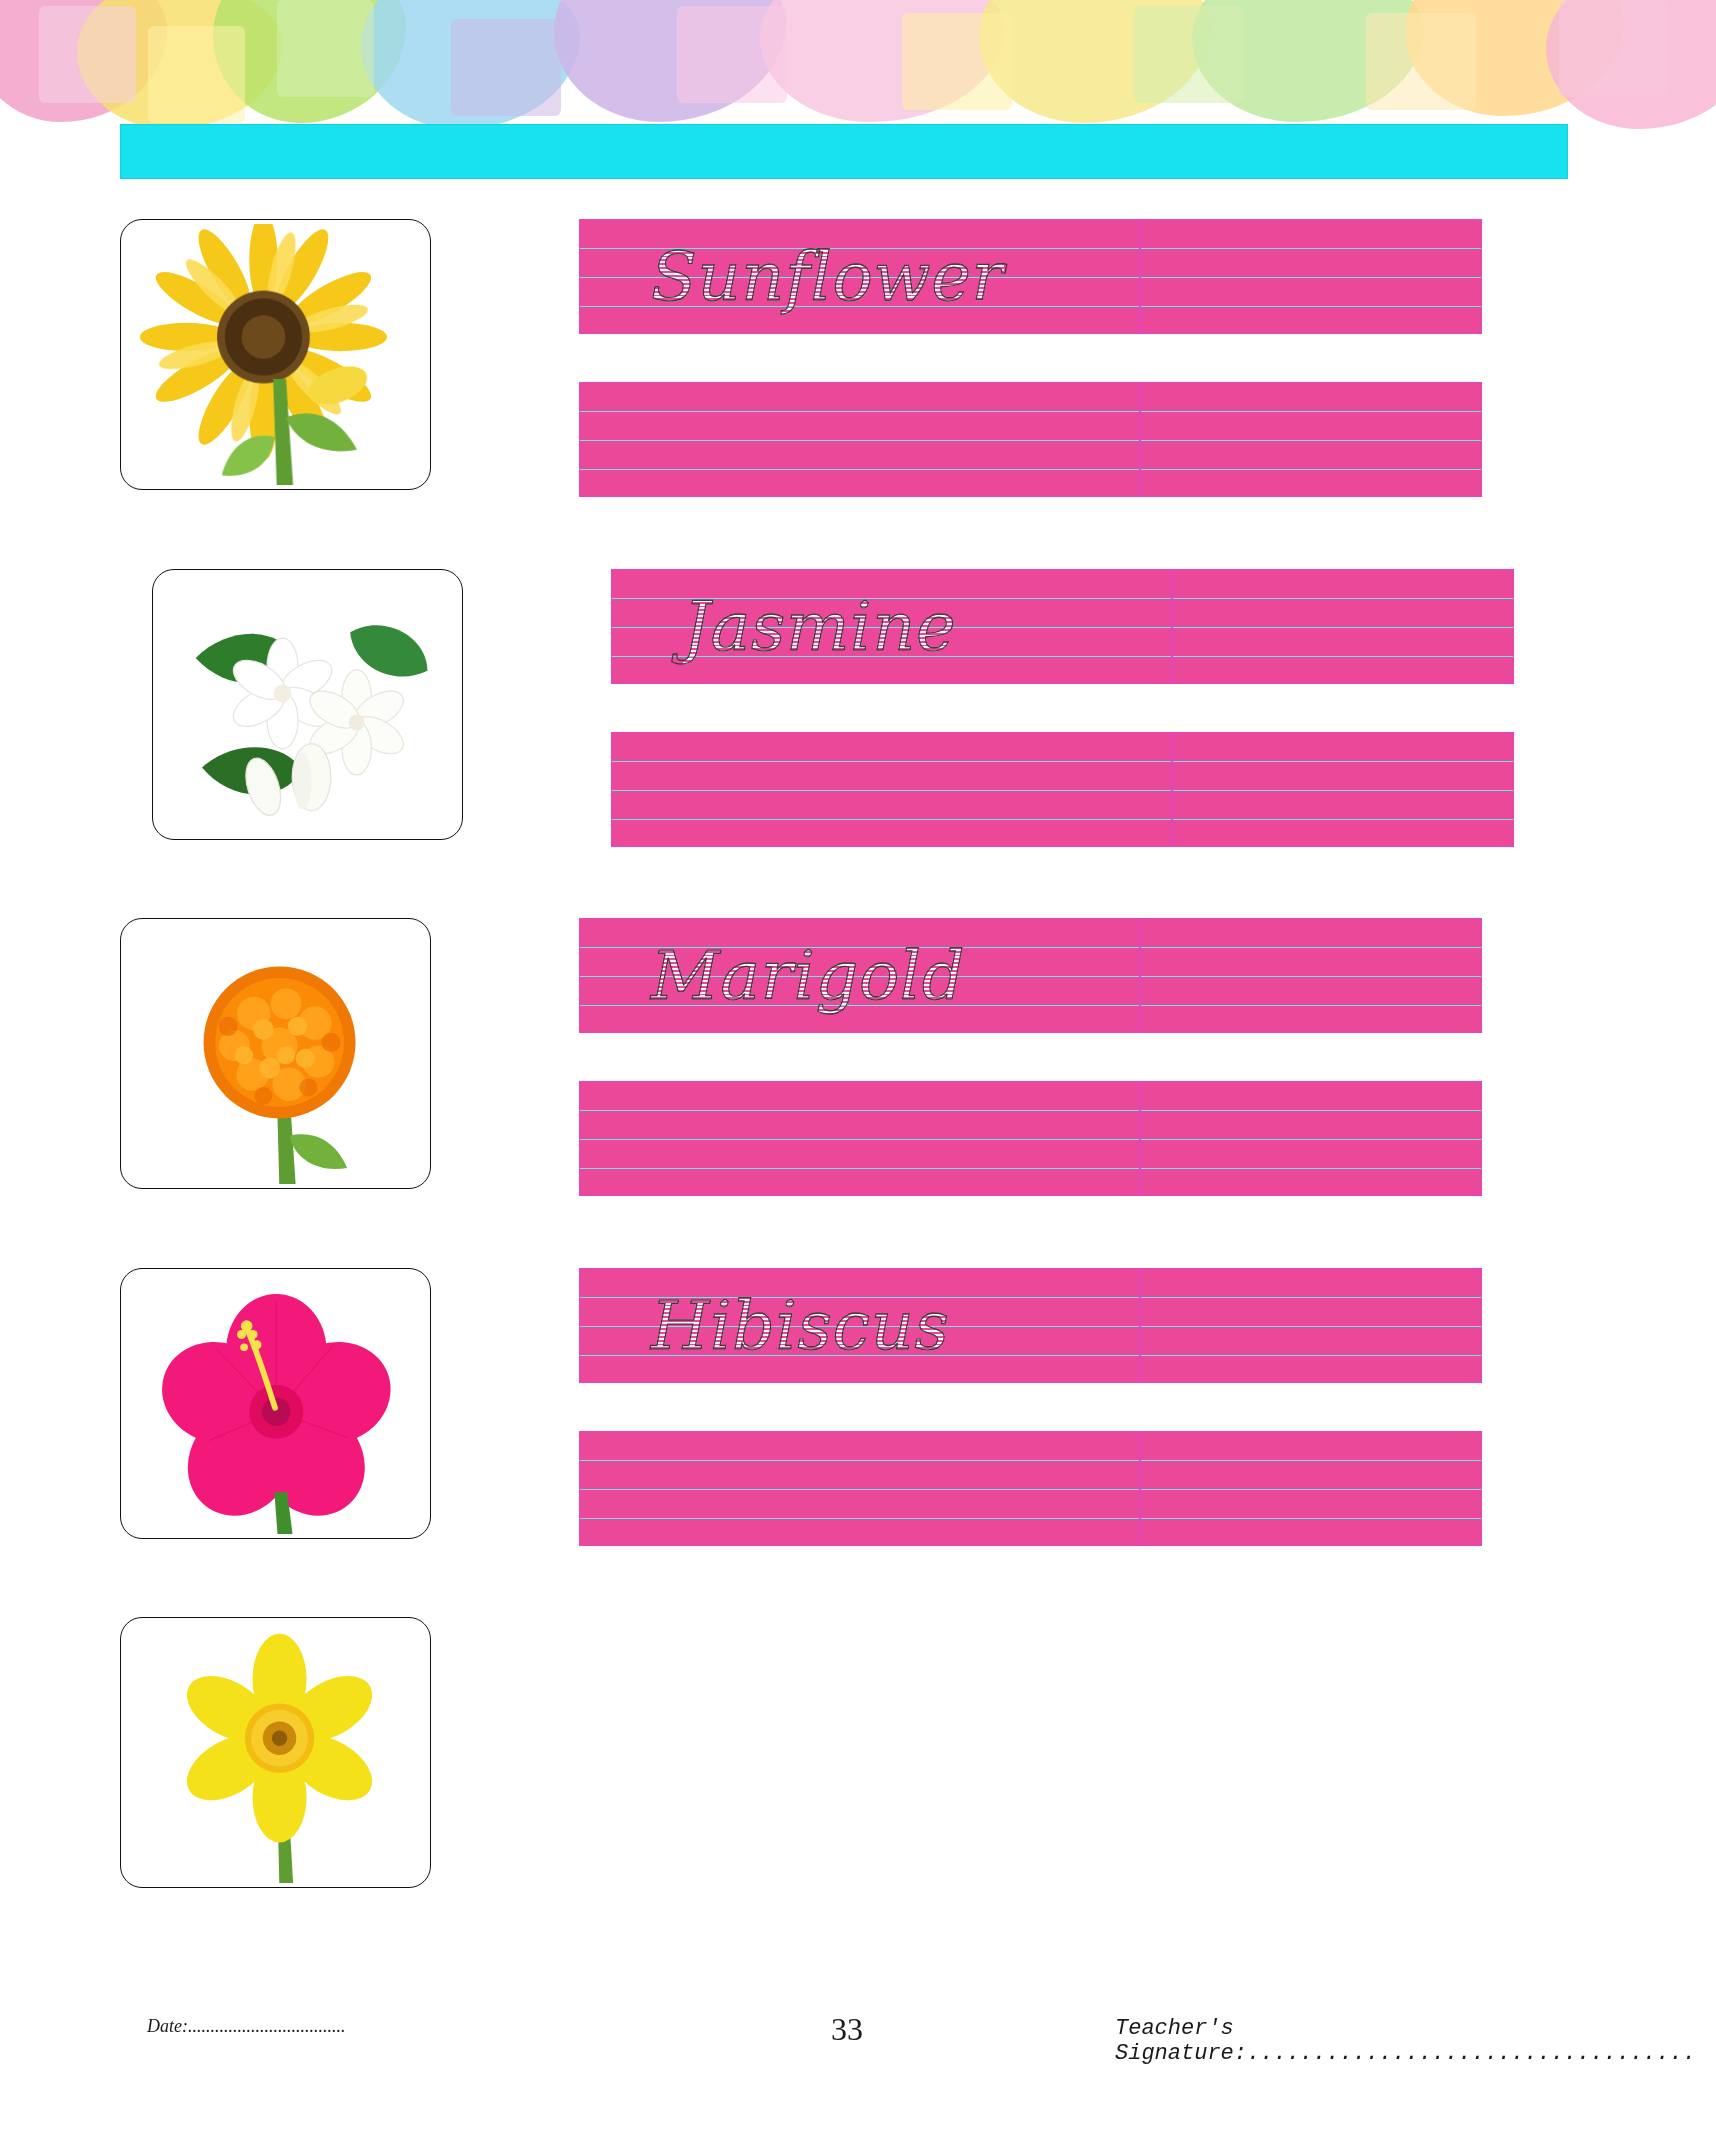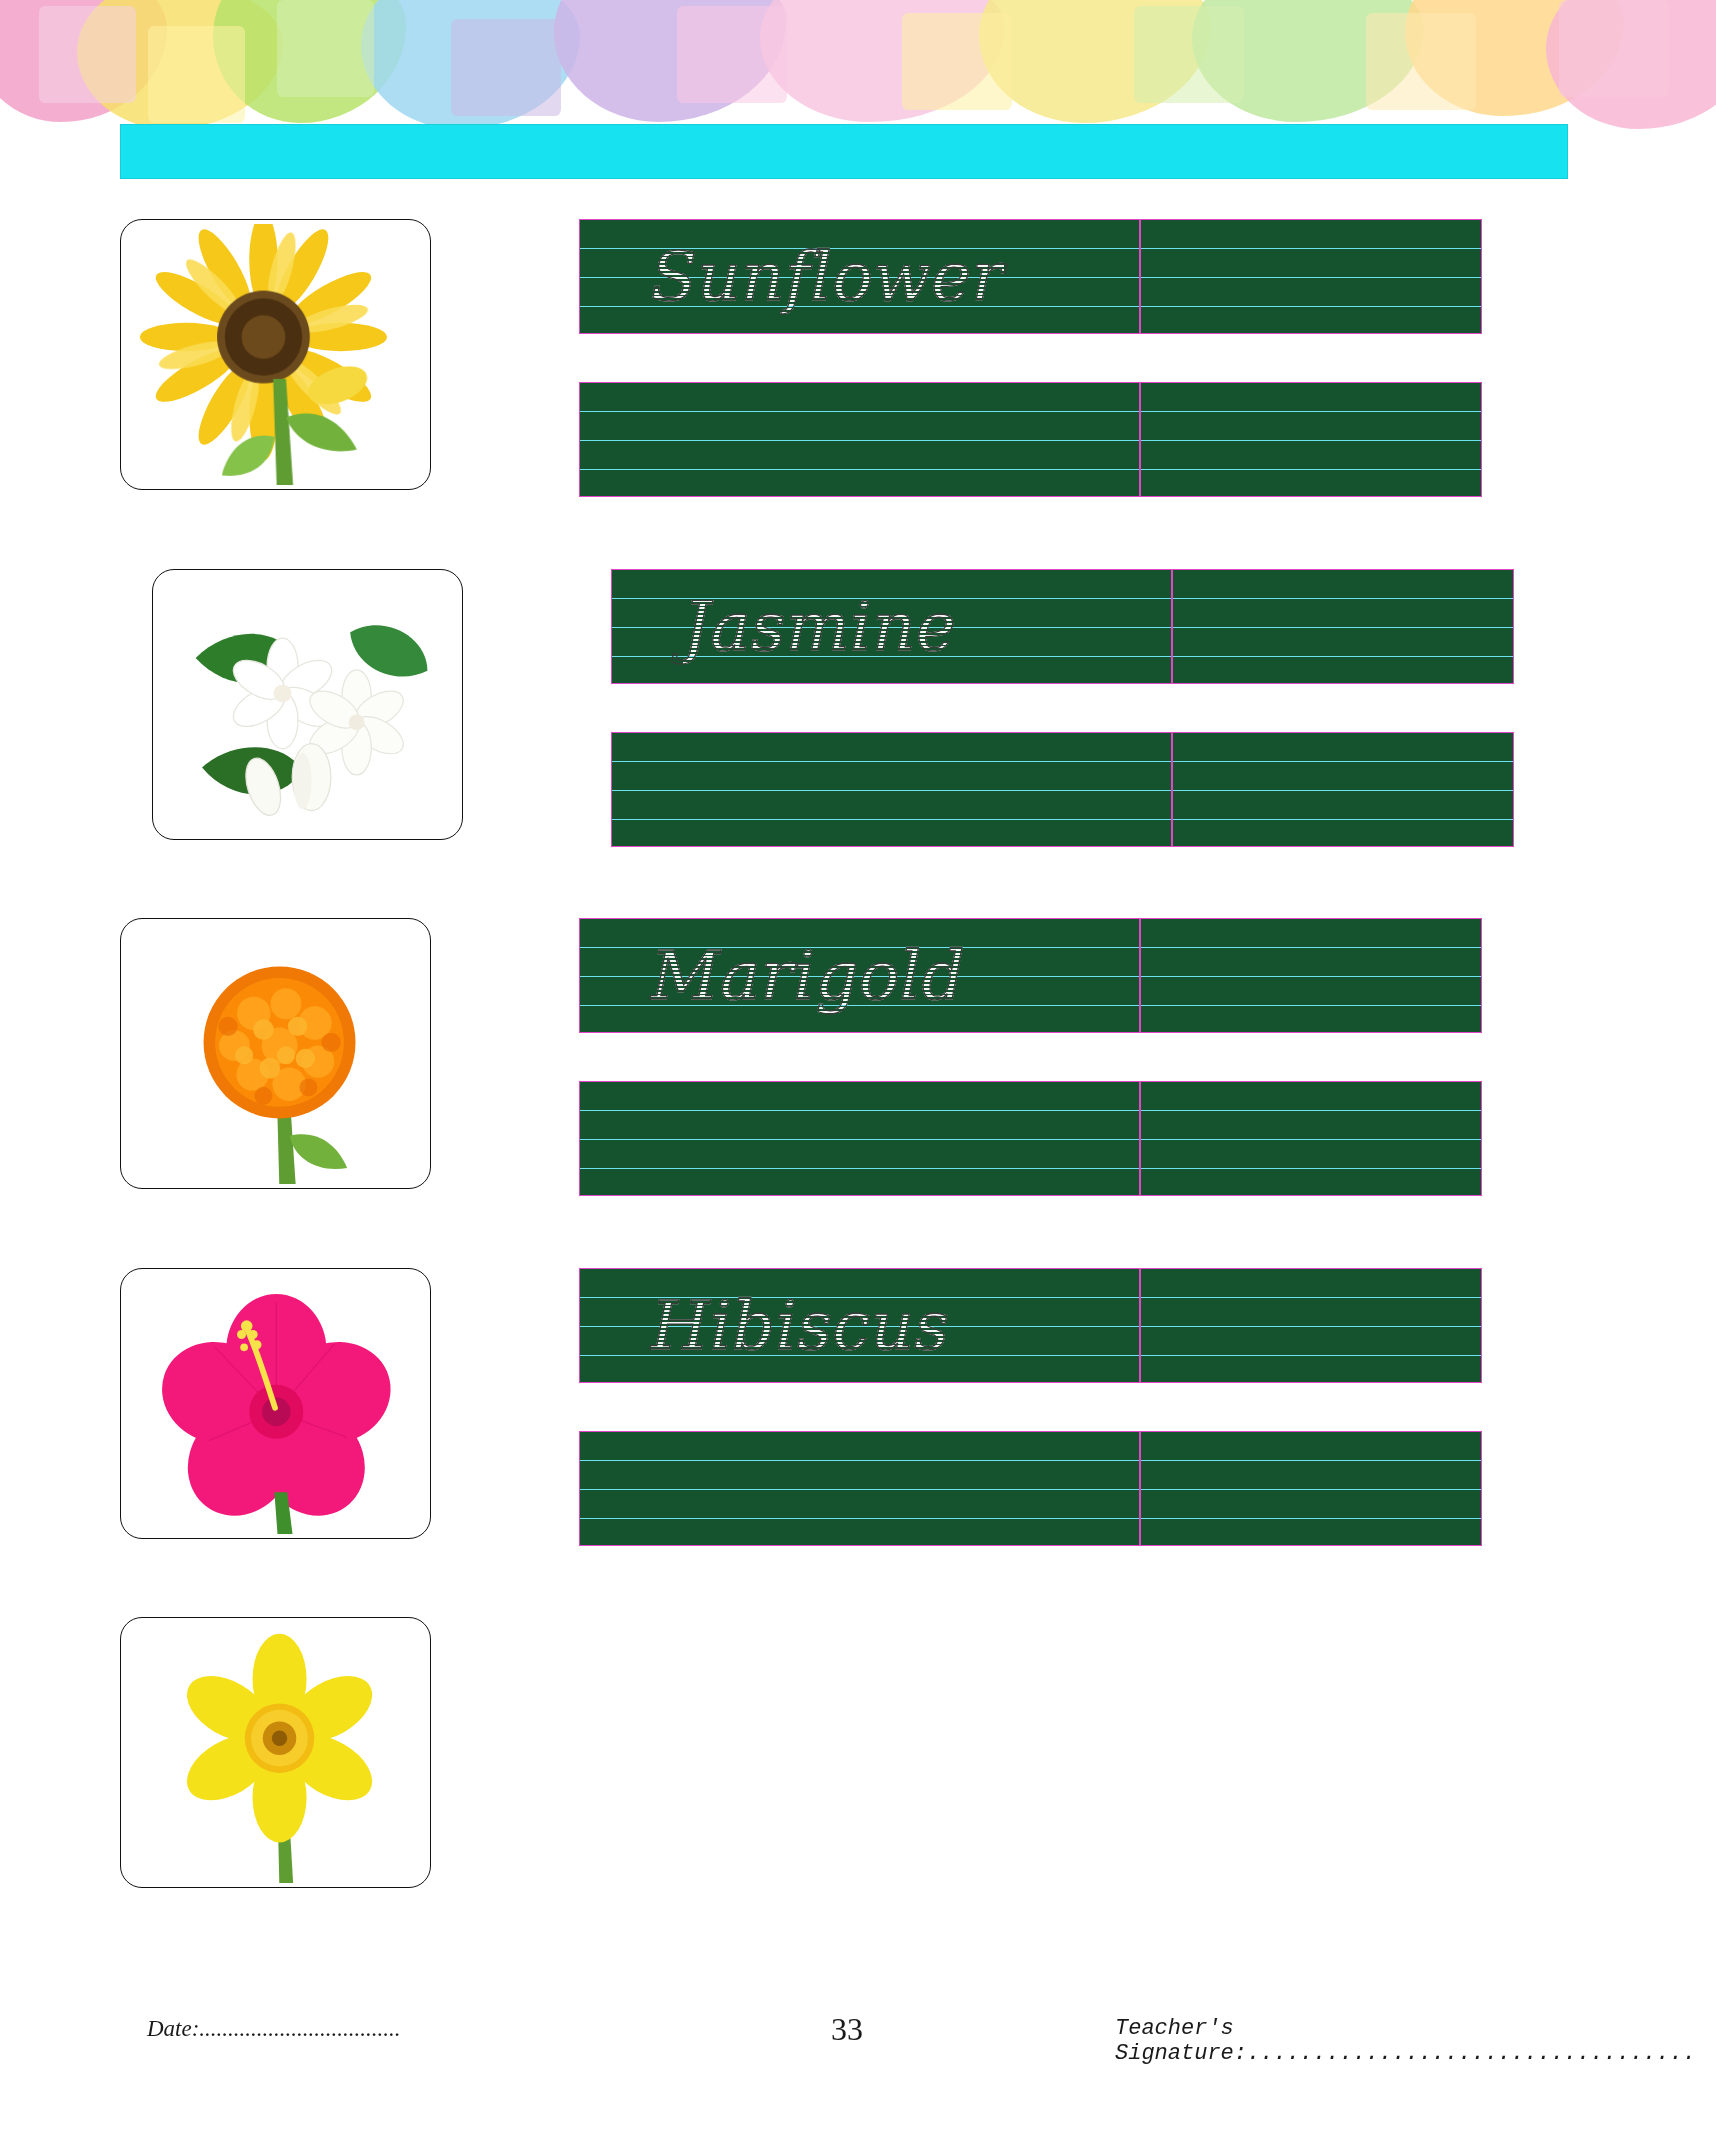--- a/index.html
+++ b/index.html
@@ -86,21 +86,21 @@
     left: 459px;
     top: 0;
     width: 1117px;
   }
   .write-block {
     position: relative;
     width: 903px;
     height: 115px;
     border: 1.9px solid #e345c8;
     box-sizing: border-box;
-    background: #14532d;
+    background: #ec4899;
   }
   .write-block.second { margin-top: 48px; }
 
   
   .write-block .v-divider {
     position: absolute;
     top: 0;
     bottom: 0;
     left: 559px;
     width: 1.9px;
@@ -147,21 +147,21 @@
     );
     -webkit-background-clip: text;
     background-clip: text;
   }
 
   
   .footer { position: absolute; left: 0; top: 2010px; width: 1716px; height: 58px; }
   .footer .date {
     position: absolute;
     left: 147px; top: 6.4px;
-    font-size: 23px;
+    font-size: 18px;
     font-style: italic;
     color: #1a1a1a;
     font-family: "Liberation Serif", serif;
   }
   .footer .page-no {
     position: absolute;
     left: 831px; top: 1.3px;
     font-size: 32px;
     color: #1a1a1a;
     font-family: "Liberation Serif", serif;

